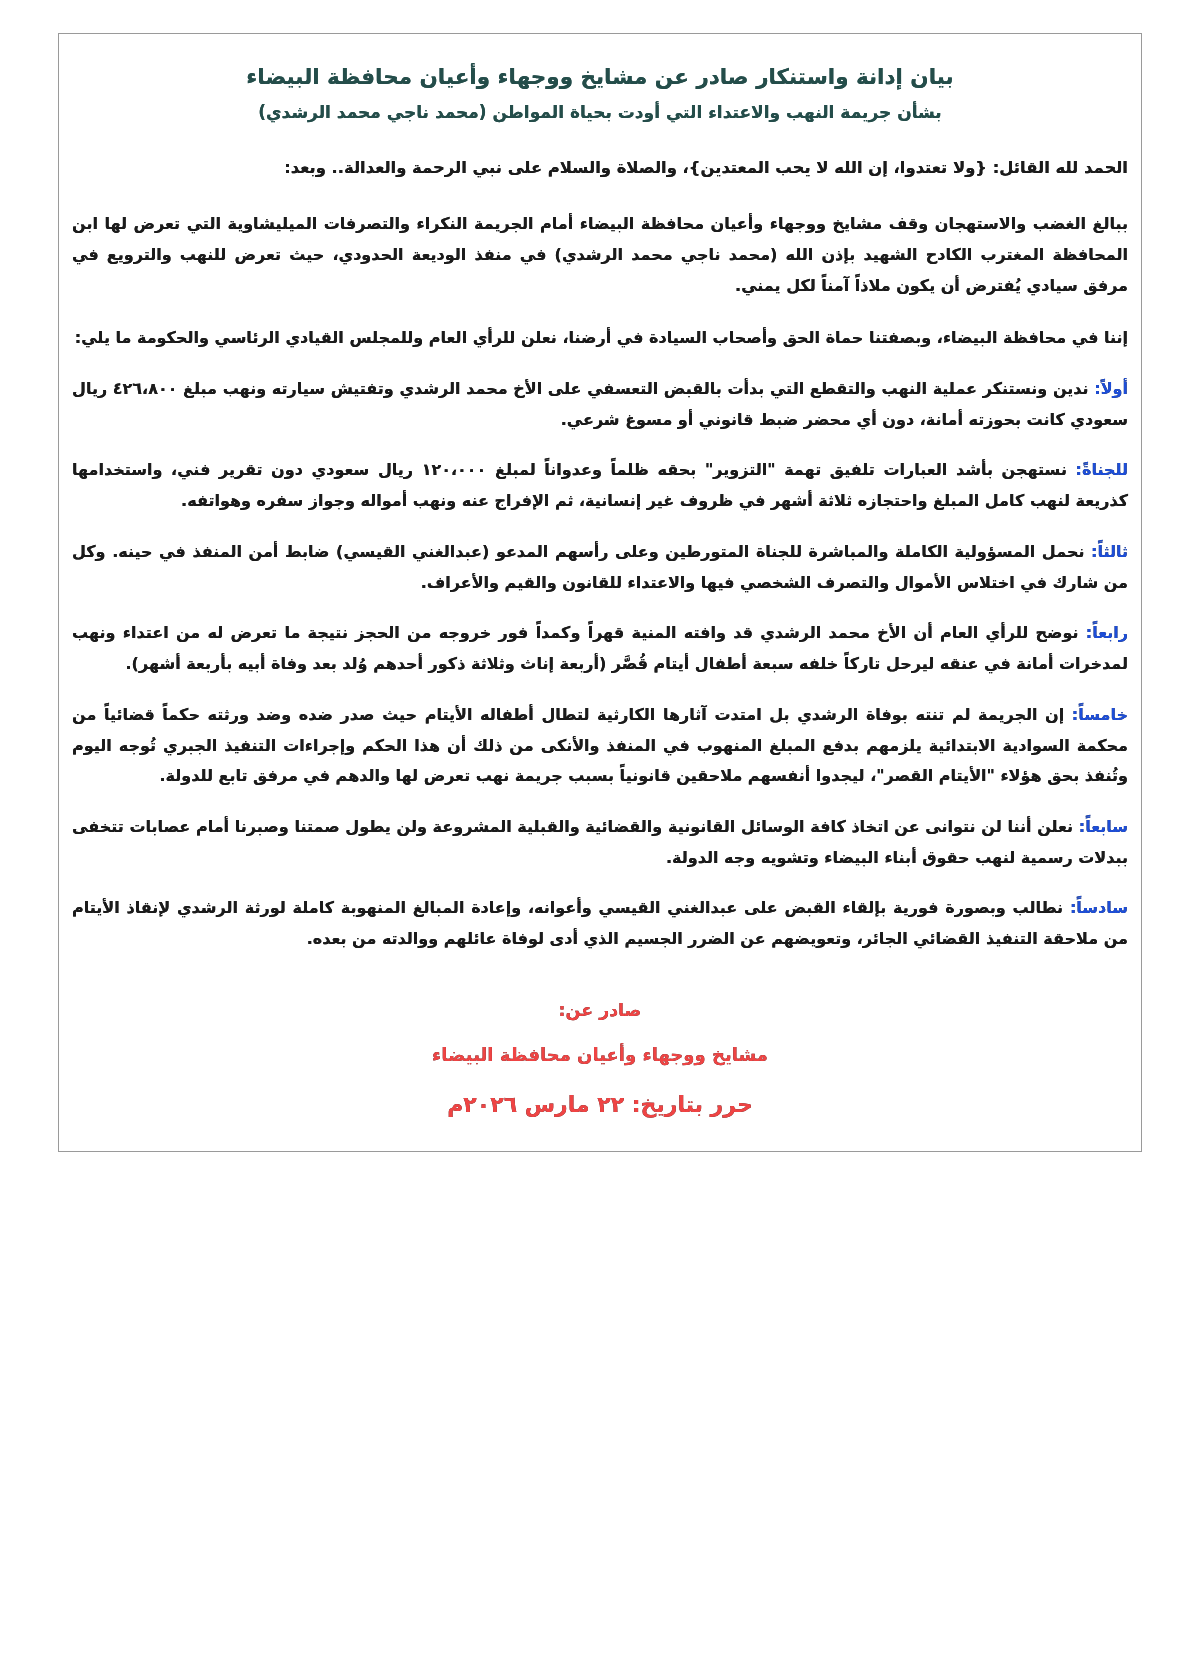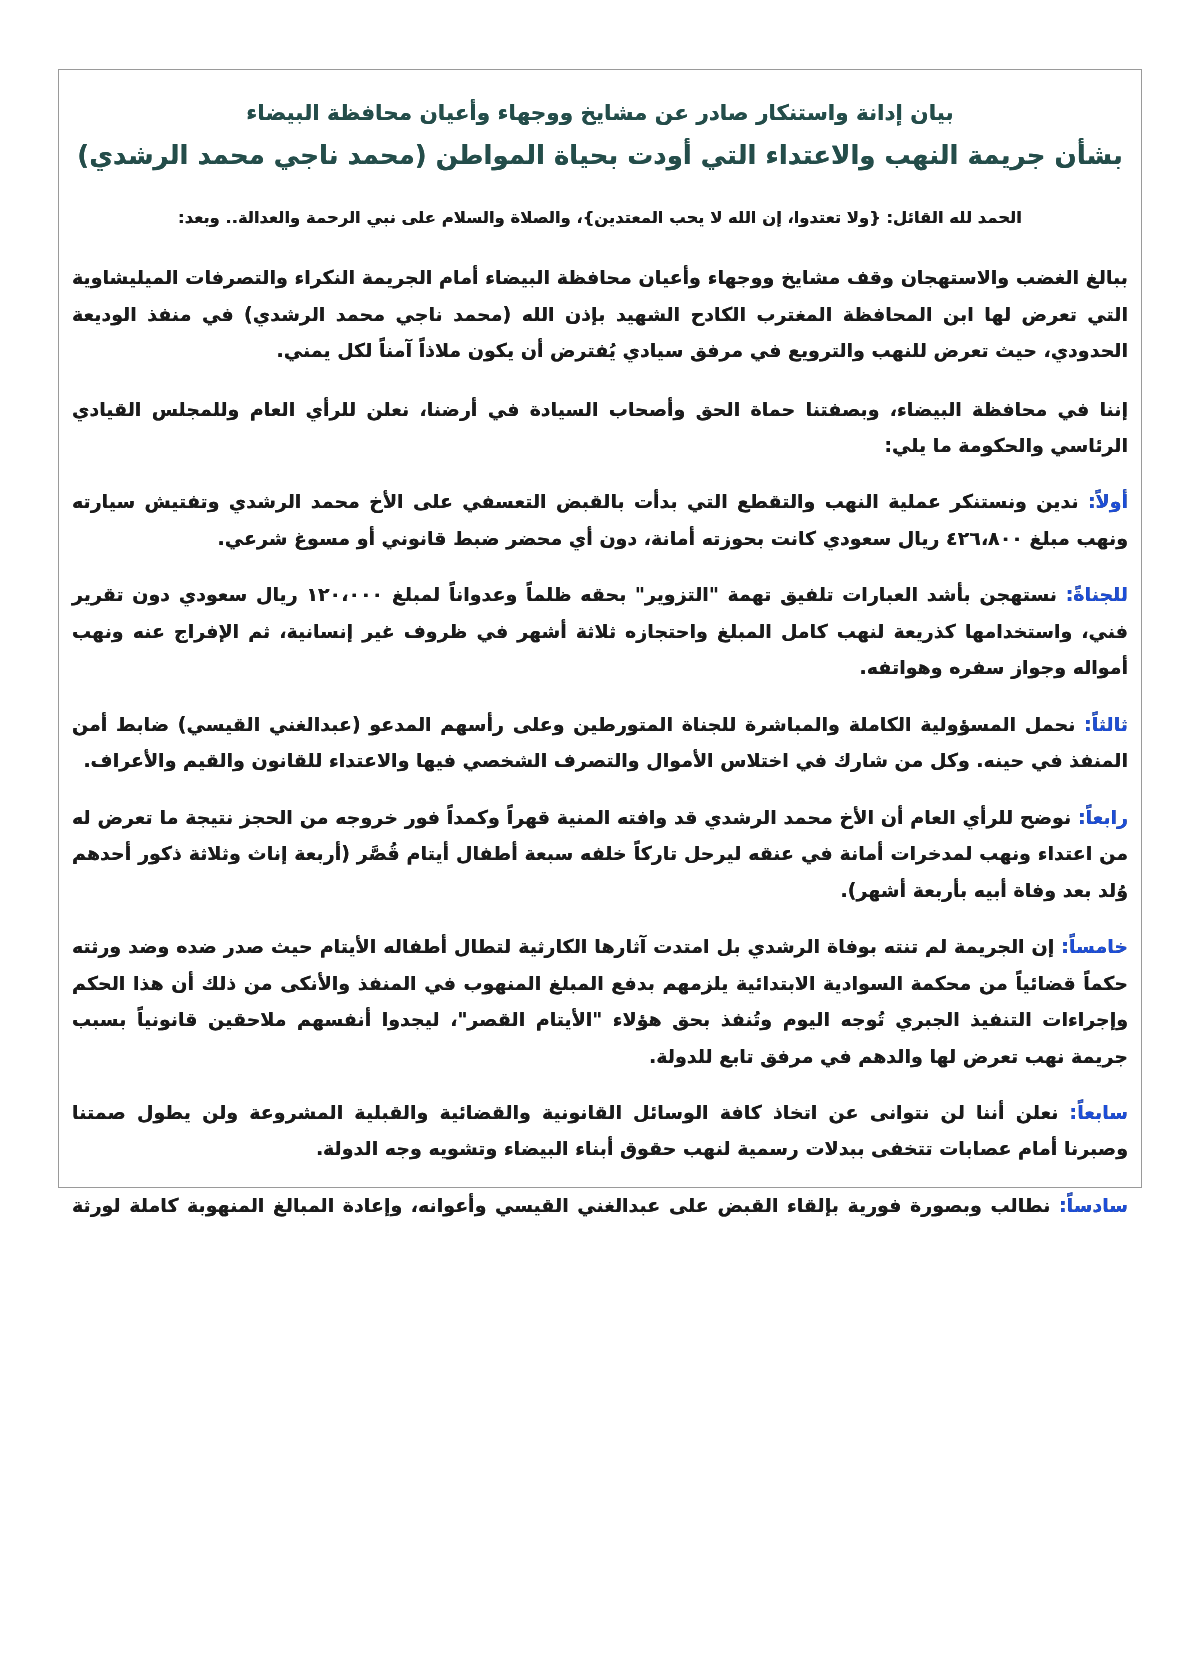--- a/index.html
+++ b/index.html
@@ -8,21 +8,20 @@
     background: #ffffff;
   }
   .page {
     position: relative;
     width: 1200px;
     height: 1188px;
     background: #ffffff;
     box-sizing: border-box;
     overflow: hidden;
     font-family: "DejaVu Sans", "Liberation Sans", sans-serif;
-    margin-top: 36px;
   }
   .page-frame {
     position: absolute;
     left: 58px;
     top: 33px;
     right: 58px;
     bottom: 36px;
     border: 1.5px solid #9a9a9a;
     box-sizing: border-box;
   }
@@ -43,37 +42,37 @@
   }
   .title-line {
     color: #244d4a;
     font-weight: bold;
     font-size: 21.5px;
     line-height: 1.55;
     letter-spacing: 0.2px;
     text-shadow: 0 0 0.6px #244d4a;
   }
   .title-line.second {
-    font-size: 26px;
+    font-size: 17px;
     margin-top: 6px;
   }
 
   
   .para {
     color: #1b1b1b;
-    font-size: 19px;
+    font-size: 16px;
     line-height: 1.92;
     margin: 0 0 20px 0;
     text-align: justify;
     text-justify: inter-word;
     font-weight: bold;
     text-shadow: 0 0 0.55px #1b1b1b;
   }
   .para.basmala {
-    text-align: center;
+    text-align: right;
     font-size: 16.4px;
     margin-bottom: 26px;
   }
   .para.intro {
     margin-bottom: 22px;
   }
   .ordinal {
     color: #1d4ed8;
     font-weight: bold;
   }

